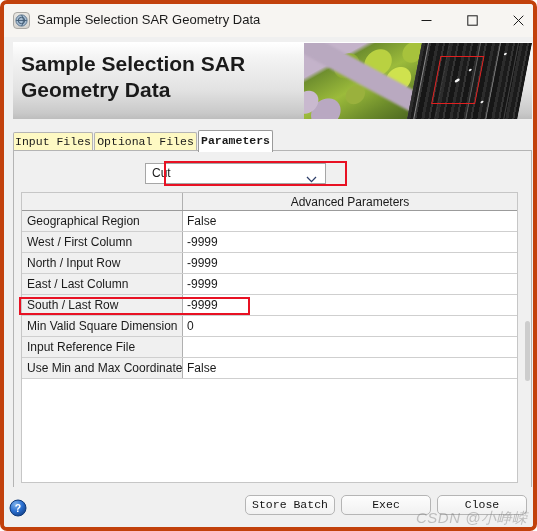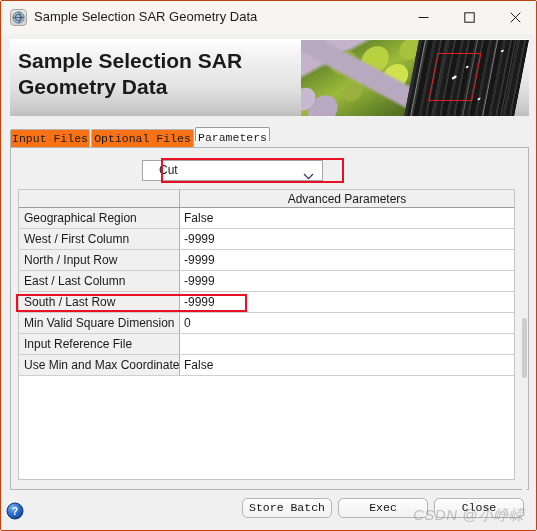--- a/index.html
+++ b/index.html
@@ -14,22 +14,22 @@
     overflow: hidden;
   }
 
   
   .window {
     position: absolute;
     left: 0; top: 0;
     width: 537px; height: 531px;
     background: #f0f0f0;
     box-sizing: border-box;
-    border: 1px solid #c2410c;
-    border-radius: 2px;
+    border: 4px solid #c2410c;
+    border-radius: 7px;
     overflow: hidden;
   }
 
   
   .titlebar {
     position: absolute;
     left: 0; top: 0;
     width: 537px; height: 33px;
     background: #f7f5f2;
     box-sizing: border-box;
@@ -152,38 +152,39 @@
   .tabstrip {
     position: absolute;
     left: 9px; top: 126px;
     width: 519px; height: 21px;
   }
   .tab {
     position: absolute;
     top: 2px;
     height: 24px;
     box-sizing: border-box;
-    background: #f97316;
+    background: #fef9c3;
     border: 1px solid #b4b4b4;
     border-bottom: none;
     font-family: "Liberation Mono", monospace;
     font-size: 11.5px;
     color: #1a1a1a;
     line-height: 17px;
     text-align: center;
     white-space: nowrap;
     border-radius: 2px 2px 0 0;
   }
   .tab.active {
     top: 0px;
-    height: 14px;
+    height: 22px;
     background: #ffffff;
     line-height: 19px;
     z-index: 3;
     border-color: #9a9a9a;
+    font-weight: bold;
   }
 
   
   .panel {
     position: absolute;
     left: 9px; top: 146px;
     width: 519px; height: 343px;
     background: #f0f0f0;
     border: 1px solid #b4b4b4;
     box-sizing: border-box;
@@ -198,21 +199,21 @@
   .combo {
     position: absolute;
     left: 0; top: 0;
     width: 181px; height: 21px;
     background: #ffffff;
     border: 1px solid #a6a6a6;
     box-sizing: border-box;
     font-size: 12px;
     color: #1a1a1a;
     line-height: 19px;
-    padding-left: 16px;
+    padding-left: 6px;
   }
   .combo-arrow {
     position: absolute;
     right: 8px; top: 6px;
   }
   .redbox-annot {
     position: absolute;
     border: 2px solid #e81123;
     box-sizing: border-box;
     pointer-events: none;

